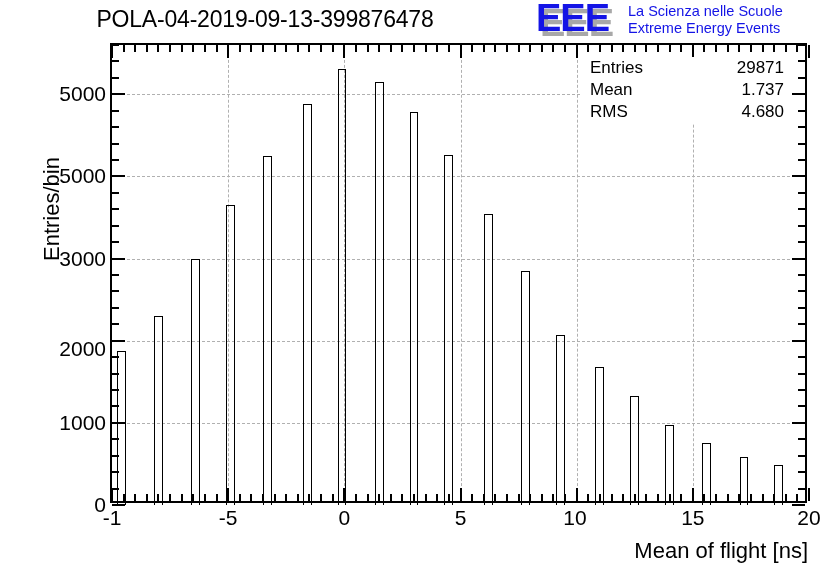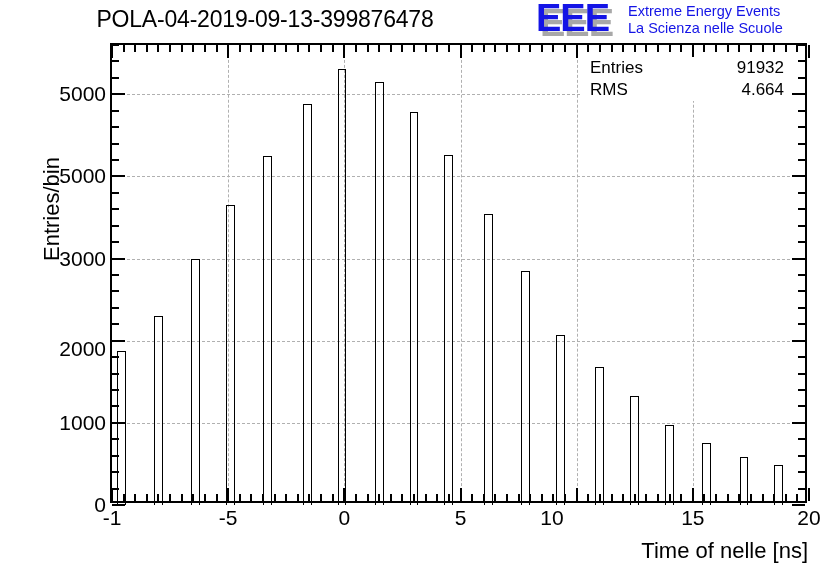--- a/index.html
+++ b/index.html
@@ -131,27 +131,27 @@
 <body>
 
 <div id="root">
 
   <div id="title">POLA-04-2019-09-13-399876478</div>
 
   <div id="logo">
     <div id="logo-eee-shadow">EEE</div>
     <div id="logo-eee">EEE</div>
     <div id="logo-text">
+      <div>La Scienza nelle Scuole</div>
       <div>Extreme Energy Events</div>
-      <div>La Scienza nelle Scuole</div>
     </div>
   </div>
 
   <div id="ylabel">Entries/bin</div>
-  <div id="xlabel">Time of nelle [ns]</div>
+  <div id="xlabel">Mean of flight [ns]</div>
 
   <div id="frame">
     <div id="plot">
         <div class="gridh" style="top: 377.857px;"></div>
         <div class="gridh" style="top: 295.714px;"></div>
         <div class="gridh" style="top: 213.571px;"></div>
         <div class="gridh" style="top: 131.429px;"></div>
         <div class="gridh" style="top: 49.2857px;"></div>
         <div class="gridv" style="left: 116.167px;"></div>
         <div class="gridv" style="left: 232.333px;"></div>
@@ -360,32 +360,36 @@
         <div class="tick tick-x-minor" style="left: 672.767px;"></div>
         <div class="tick tick-xt-minor" style="left: 672.767px;"></div>
         <div class="tick tick-x-minor" style="left: 684.383px;"></div>
         <div class="tick tick-xt-minor" style="left: 684.383px;"></div>
         <div class="tick tick-x-major" style="left: 696px;"></div>
         <div class="tick tick-xt-major" style="left: 696px;"></div>
         <div class="xtick-label" style="left: 0px;">-1</div>
         <div class="xtick-label" style="left: 116.167px;">-5</div>
         <div class="xtick-label" style="left: 232.333px;">0</div>
         <div class="xtick-label" style="left: 348.5px;">5</div>
-        <div class="xtick-label" style="left: 440px; text-align: right;">10</div>
+        <div class="xtick-label" style="left: 463px; text-align: right;">10</div>
         <div class="xtick-label" style="left: 580.833px;">15</div>
         <div class="xtick-label" style="left: 697px;">20</div>
       </div>
   </div>
 
   <div id="stats">
     <div id="stats-rows">
         <div class="stat-row">
           <span class="stat-name">Entries</span>
-          <span class="stat-val">91932</span>
+          <span class="stat-val">29871</span>
+        </div>
+        <div class="stat-row">
+          <span class="stat-name">Mean</span>
+          <span class="stat-val">1.737</span>
         </div>
         <div class="stat-row">
           <span class="stat-name">RMS</span>
-          <span class="stat-val">4.664</span>
+          <span class="stat-val">4.680</span>
         </div>
       </div>
   </div>
 
 </div>
 
 </body></html>

